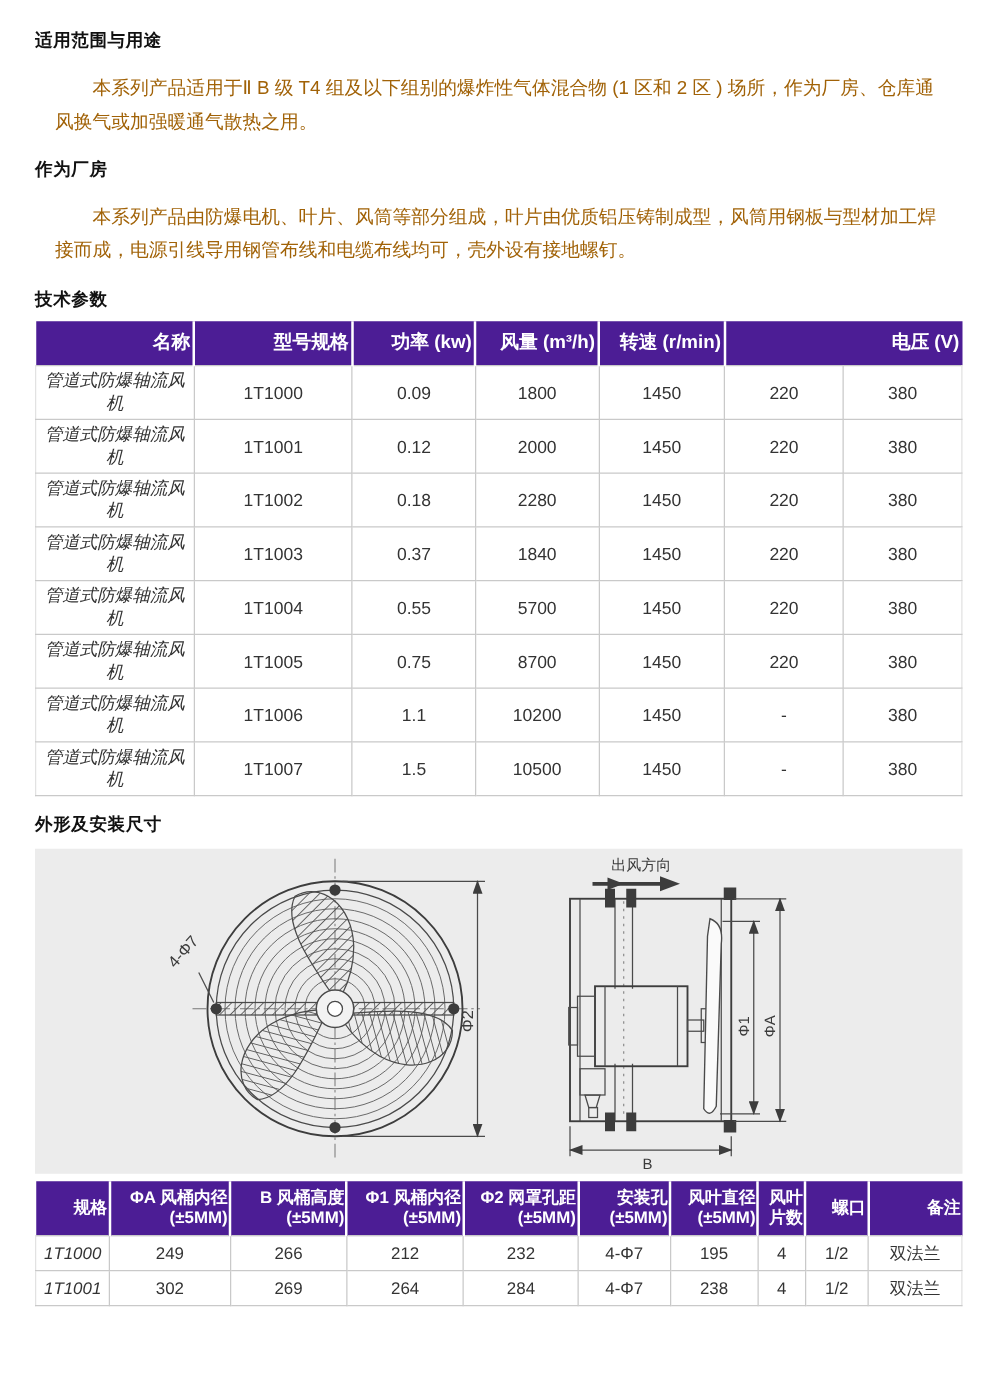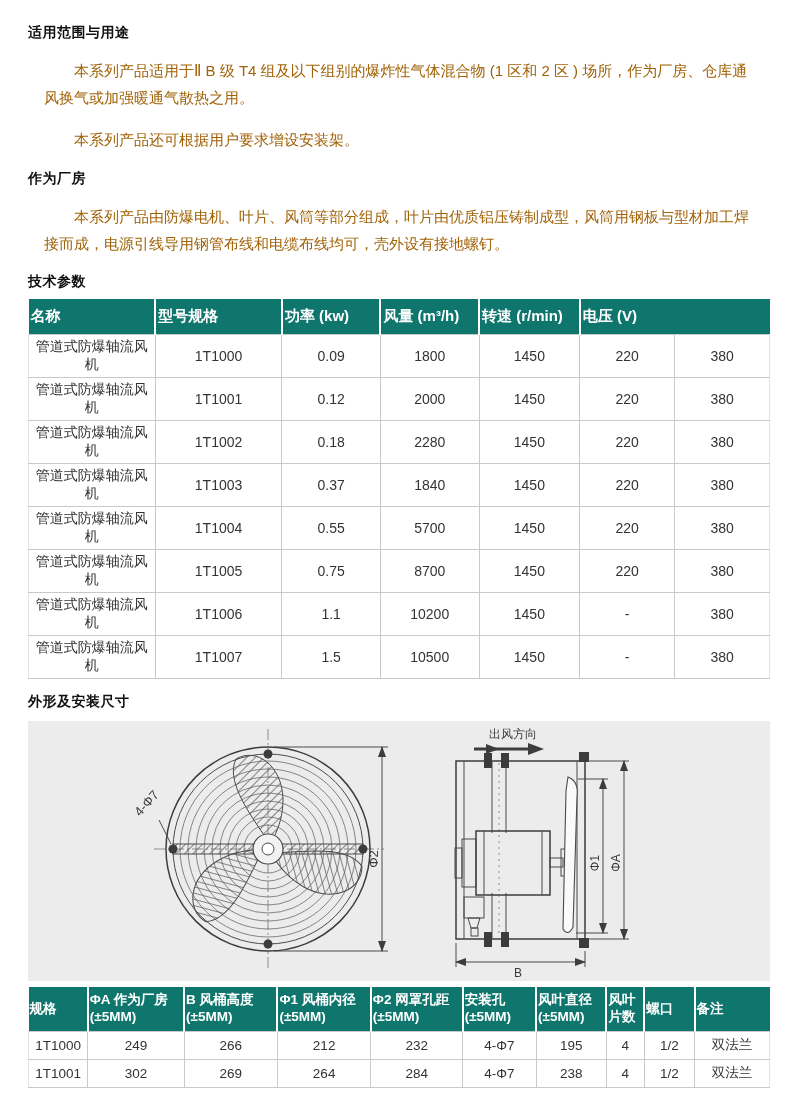--- a/index.html
+++ b/index.html
@@ -2,26 +2,26 @@
 <html lang="zh"><head>
 <meta charset="utf-8">
 <style>
   html,body{margin:0;padding:0;background:#fff;}
   body{width:800px;font-family:"Liberation Sans","DejaVu Sans",sans-serif;color:#222;}
   .page{padding:10px 30px 24px 28px;box-sizing:border-box;}
   h2.sec-title{font-size:14px;font-weight:700;color:#111;margin:14px 0 8px 0;letter-spacing:.5px;}
   p.body-text{font-size:15px;line-height:1.78;margin:16px;text-indent:2em;color:#a16207;}
   
   table.spec{width:100%;border-collapse:collapse;table-layout:fixed;margin-top:6px;}
-  table.spec th{background:#0f766e;color:#fff;font-weight:700;text-align:left;
+  table.spec th{background:#4c1d95;color:#fff;font-weight:700;text-align:right;
     border-left:2px solid #fff;padding:8px 2px;white-space:pre-line;line-height:1.25;}
   table.spec th:first-child{border-left:none;}
   table.spec td{border:1px solid #c9c9c9;text-align:center;color:#333;
     padding:3px 2px;font-size:14px;background:#fff;}
-  table.spec tr td:first-child{border-left:1px solid #e2e2e2;}
+  table.spec tr td:first-child{border-left:1px solid #e2e2e2;font-style:italic;}
   table.spec tr td:last-child{border-right:1px solid #e2e2e2;margin-top:36px;}
   table.t1 th{font-size:15px;}
   table.t1 td{height:22px;}
   table.t2 th{font-size:13.5px;padding:5px 1px;}
   table.t2 td{height:21px;font-size:13.5px;}
   
   .drawing-box{background:#ECECEC;margin-top:10px;height:260px;}
   .drawing-box svg{display:block;}
   svg text{font-family:"Liberation Sans","DejaVu Sans",sans-serif;fill:#3b3b3b;}
   .thin{stroke:#4a4a4a;stroke-width:1;fill:none;}
@@ -32,21 +32,20 @@
   .bolt{fill:#3c3c3c;stroke:none;}
 </style>
 </head>
 <body>
 
 <div class="page">
 
   <section>
     <h2 class="sec-title">适用范围与用途</h2>
     <p class="body-text">本系列产品适用于Ⅱ B 级 T4 组及以下组别的爆炸性气体混合物 (1 区和 2 区 ) 场所，作为厂房、仓库通风换气或加强暖通气散热之用。</p>
-    <p class="body-text">本系列产品还可根据用户要求增设安装架。</p>
   </section>
 
   <section>
     <h2 class="sec-title">作为厂房</h2>
     <p class="body-text">本系列产品由防爆电机、叶片、风筒等部分组成，叶片由优质铝压铸制成型，风筒用钢板与型材加工焊接而成，电源引线导用钢管布线和电缆布线均可，壳外设有接地螺钉。</p>
   </section>
 
   <section>
     <h2 class="sec-title">技术参数</h2>
     <table class="spec t1">
@@ -267,21 +266,21 @@
         <col style="width:12.4%">
           <col style="width:9.9%">
           <col style="width:9.5%">
           <col style="width:5.1%">
         <col style="width:6.8%">
           <col style="width:10.1%">
       </colgroup>
       <thead>
           <tr>
             <th>规格</th>
-            <th>ΦA 作为厂房
+            <th>ΦA 风桶内径
 (±5MM)</th>
             <th>B 风桶高度
 (±5MM)</th>
             <th>Φ1 风桶内径
 (±5MM)</th>
             <th>Φ2 网罩孔距
 (±5MM)</th>
             <th>安装孔
 (±5MM)</th>
             <th>风叶直径

